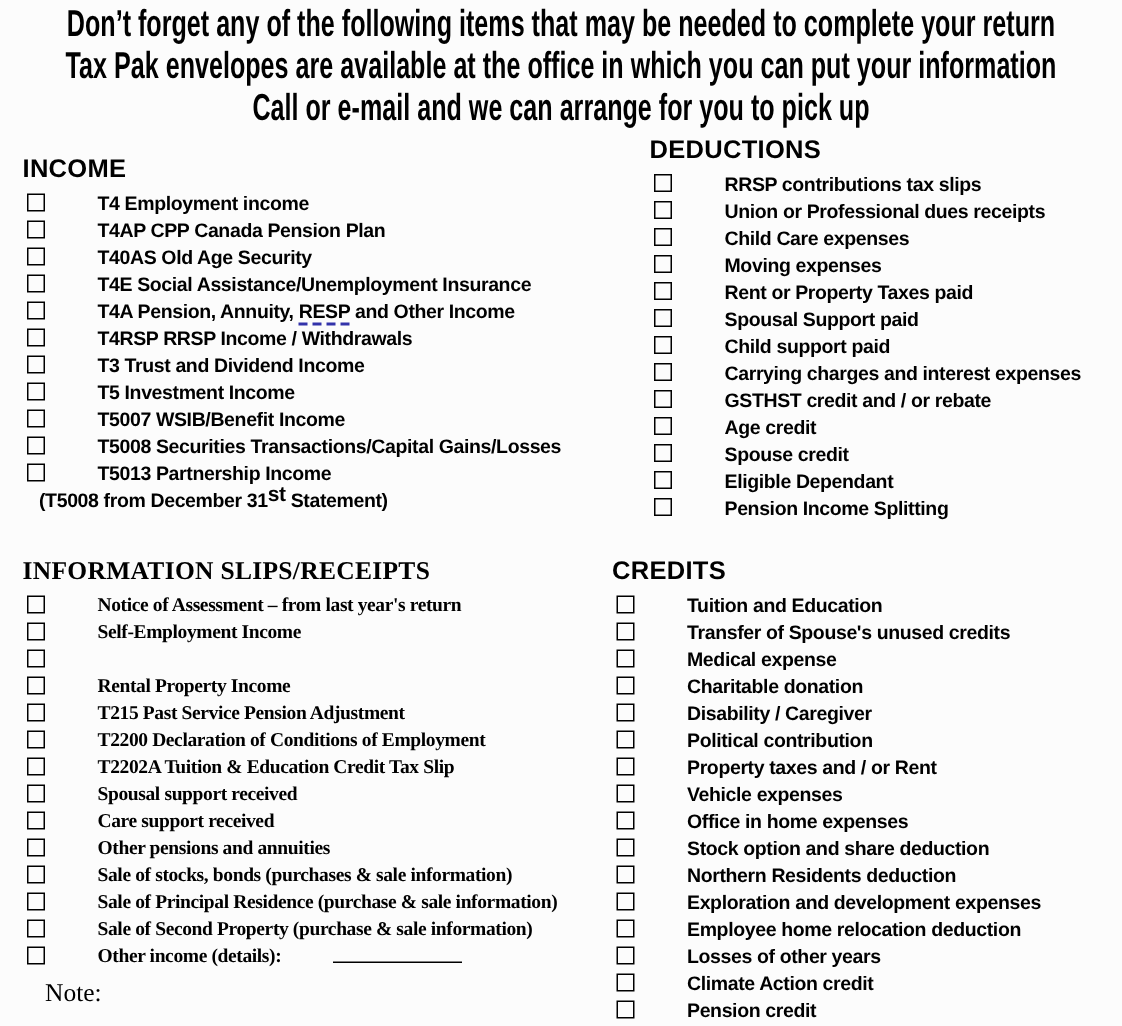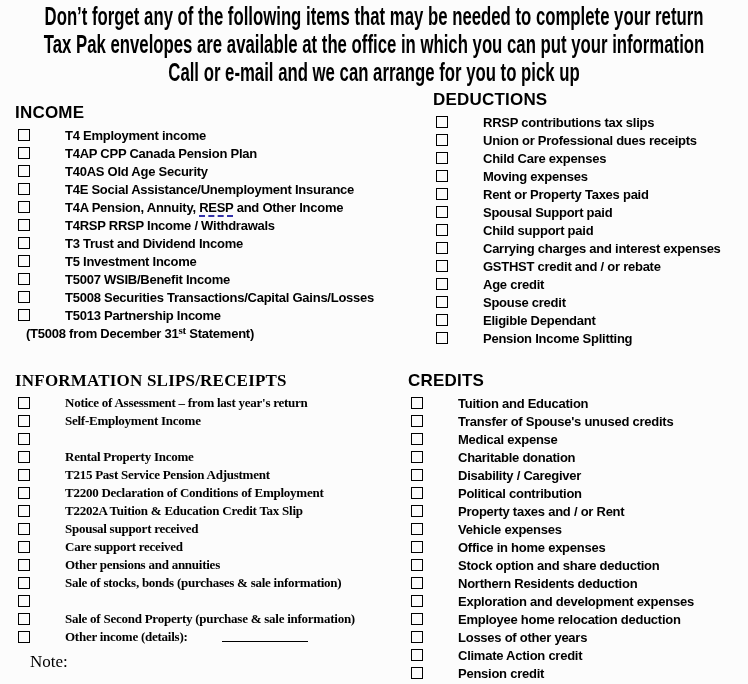--- a/index.html
+++ b/index.html
@@ -53,25 +53,24 @@
     box-sizing: border-box;
     flex: 0 0 auto;
     width: 12px;
     height: 12px;
     border: 1.6px solid #000;
     margin: 0 6px 0 3px;
     background: transparent;
   }
   li.cont { padding-left: 11px; }
   .sup {
-    font-size: 11px;
+    font-size: 14px;
     font-weight: bold;
     position: relative;
     top: -4px;
-    font-family: Liberation Serif, serif;
   }
   .resp-underline {
     border-bottom: 2px dashed var(--accent, #3333aa);
   }
   .blank {
     display: inline-block;
     width: 86px;
     height: 1px;
     border-bottom: 1.6px solid #000;
     margin-left: 5px;
@@ -247,20 +246,21 @@
         <li class="row">
           <span class="cb"></span>
           <span class="lbl">Other pensions and annuities</span>
         </li>
         <li class="row">
           <span class="cb"></span>
           <span class="lbl">Sale of stocks, bonds (purchases &amp; sale information)</span>
         </li>
         <li class="row">
           <span class="cb"></span>
+          <span class="lbl">Sale of Principal Residence (purchase &amp; sale information)</span>
         </li>
         <li class="row">
           <span class="cb"></span>
           <span class="lbl">Sale of Second Property (purchase &amp; sale information)</span>
         </li>
         <li class="row">
           <span class="cb"></span>
           <span class="lbl">Other income (details):</span>
           <span class="blank"></span>
         </li>

